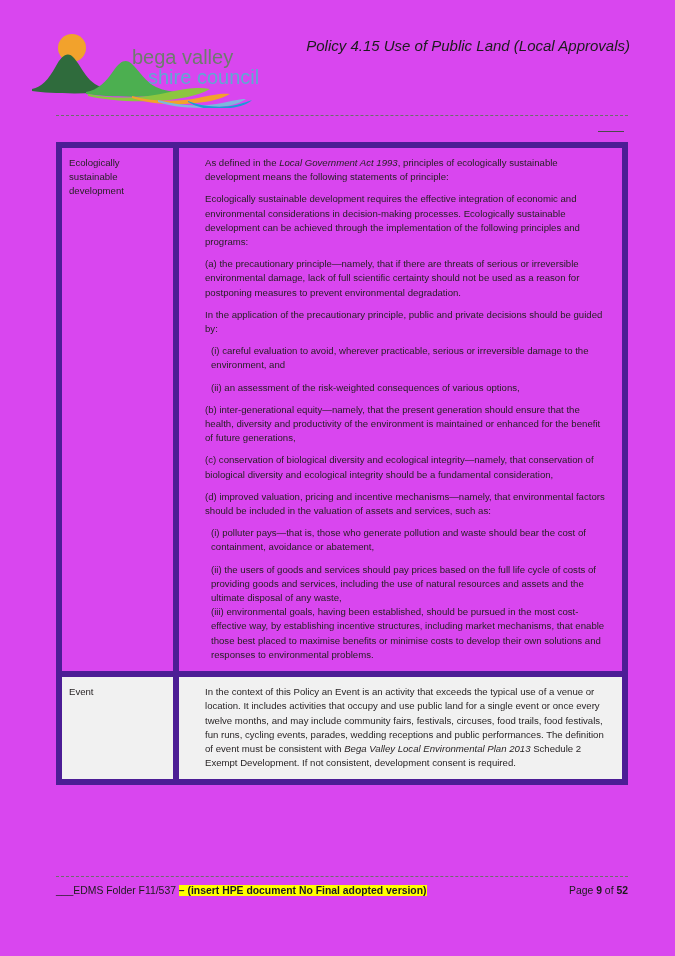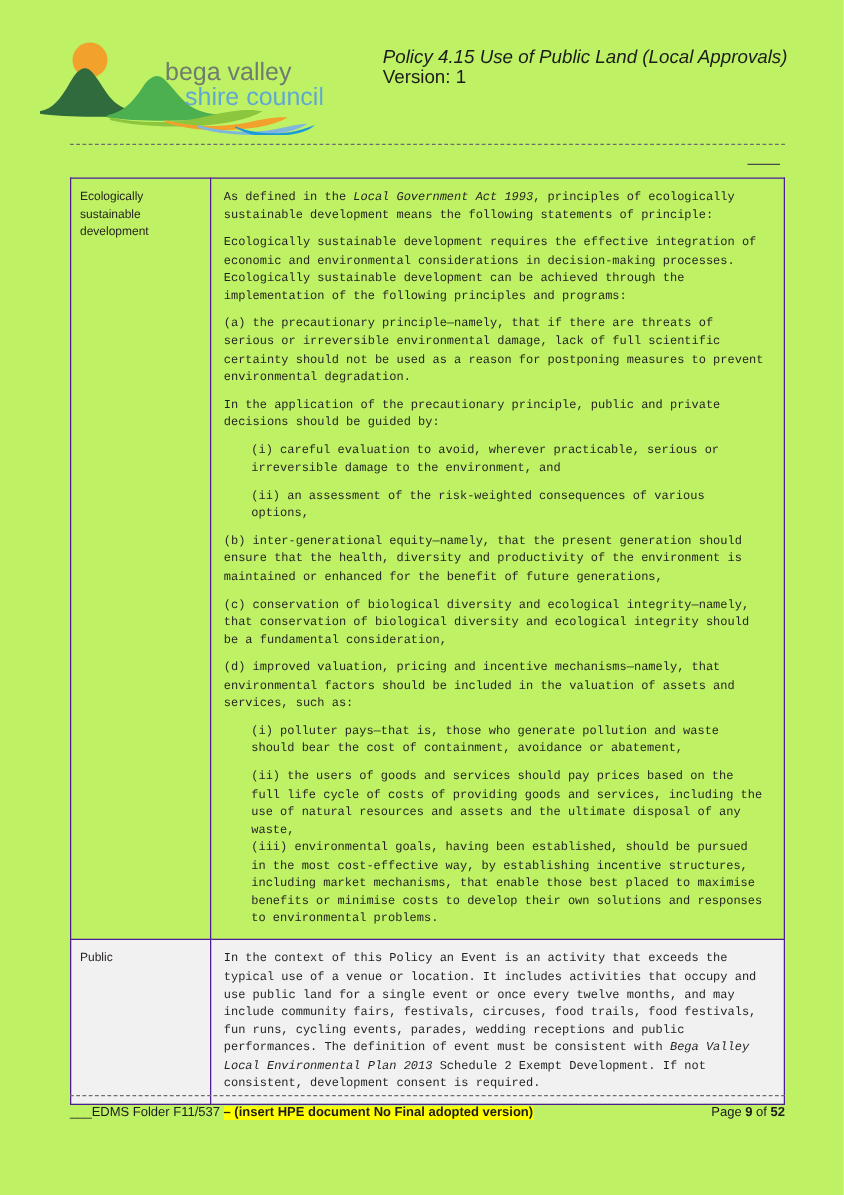--- a/index.html
+++ b/index.html
@@ -12,21 +12,21 @@
     height: 956px;
     position: relative;
     font-family: "Liberation Sans", sans-serif;
     color: #231f20;
     overflow: hidden;
   }
 
   .page {
     position: absolute;
     inset: 0;
-    background: #bef264;
+    background: #d946ef;
     padding-left: 32px;
   }
 
   
   .header {
     position: absolute;
     top: 28px;
     left: 28px;
     right: 45px;
     height: 82px;
@@ -73,43 +73,42 @@
   
   .def-table {
     position: absolute;
     left: 56px;
     top: 142px;
     width: 572px;
     border-collapse: collapse;
     table-layout: fixed;
   }
   .def-table td {
-    border: 1px solid #4c1d95;
+    border: 6px solid #4c1d95;
     vertical-align: top;
     padding: 8px 8px 9px 8px;
     font-size: 9.6px;
     line-height: 14.2px;
     color: #231f20;
   }
   .def-table td.term {
     width: 99px;
     padding-left: 7px;
     padding-right: 5px;
   }
   .def-table td.desc {
     padding-left: 10px;
     padding-right: 12px;
   }
   .row-shaded td {
     background: #f1f1f1;
   }
 
   .def-table p {
-    margin: 0 0 8px 0;
-    font-family: Liberation Mono, monospace;
+    margin: 0 0 8px 16px;
   }
   .def-table p:last-child {
     margin-bottom: 0;
   }
   .def-table p.tight {
     margin-bottom: 0px;
   }
   .indent {
     margin-left: 22px !important;
   }
@@ -170,21 +169,20 @@
 
         <path d="M160 71 C174 77 194 78 208 75 C216 73 221 71 224 70 C218 76 204 79 186 79 C172 79 164 74 160 72 Z" fill="#1a9bd7"></path>
 
         <text x="104" y="34" font-family="Liberation Sans, sans-serif" font-size="20" fill="#6e7b6e">bega valley</text>
         <text x="120" y="54" font-family="Liberation Sans, sans-serif" font-size="20" fill="#5fa8d3">shire council</text>
       </svg>
     </div>
 
     <div class="header-meta">
       <div class="line-italic">Policy 4.15 Use of Public Land (Local Approvals)</div>
-      <div>Version: 1</div>
     </div>
   </div>
 
   <div class="header-rule"></div>
   <div class="header-rule-short"></div>
 
   <table class="def-table">
     <tbody>
         <tr>
           <td class="term">Ecologically sustainable development</td>
@@ -197,21 +195,21 @@
             <p class="indent"><span>(ii)  an assessment of the risk-weighted consequences of various options,</span></p>
             <p><span>(b)  inter-generational equity—namely, that the present generation should ensure that the health, diversity and productivity of the environment is maintained or enhanced for the benefit of future generations,</span></p>
             <p><span>(c)  conservation of biological diversity and ecological integrity—namely, that conservation of biological diversity and ecological integrity should be a fundamental consideration,</span></p>
             <p><span>(d)  improved valuation, pricing and incentive mechanisms—namely, that environmental factors should be included in the valuation of assets and services, such as:</span></p>
             <p class="indent"><span>(i)  polluter pays—that is, those who generate pollution and waste should bear the cost of containment, avoidance or abatement,</span></p>
             <p class="indent tight"><span>(ii)  the users of goods and services should pay prices based on the full life cycle of costs of providing goods and services, including the use of natural resources and assets and the ultimate disposal of any waste,</span></p>
             <p class="indent"><span>(iii)  environmental goals, having been established, should be pursued in the most cost-effective way, by establishing incentive structures, including market mechanisms, that enable those best placed to maximise benefits or minimise costs to develop their own solutions and responses to environmental problems.</span></p>
           </td>
         </tr>
         <tr class="row-shaded">
-          <td class="term">Public</td>
+          <td class="term">Event</td>
           <td class="desc">
             <p><span>In the context of this Policy an Event is an activity that exceeds the typical use of a venue or location. It includes activities that occupy and use public land for a single event or once every twelve months, and may include community fairs, festivals, circuses, food trails, food festivals, fun runs, cycling events, parades, wedding receptions and public performances.  The definition of event must be consistent with </span><em>Bega Valley Local Environmental Plan 2013</em><span> Schedule 2 Exempt Development. If not consistent, development consent is required.</span></p>
           </td>
         </tr>
       </tbody>
   </table>
 
   <div class="footer-rule"></div>
   <div class="footer">
     <div class="footer-left">

